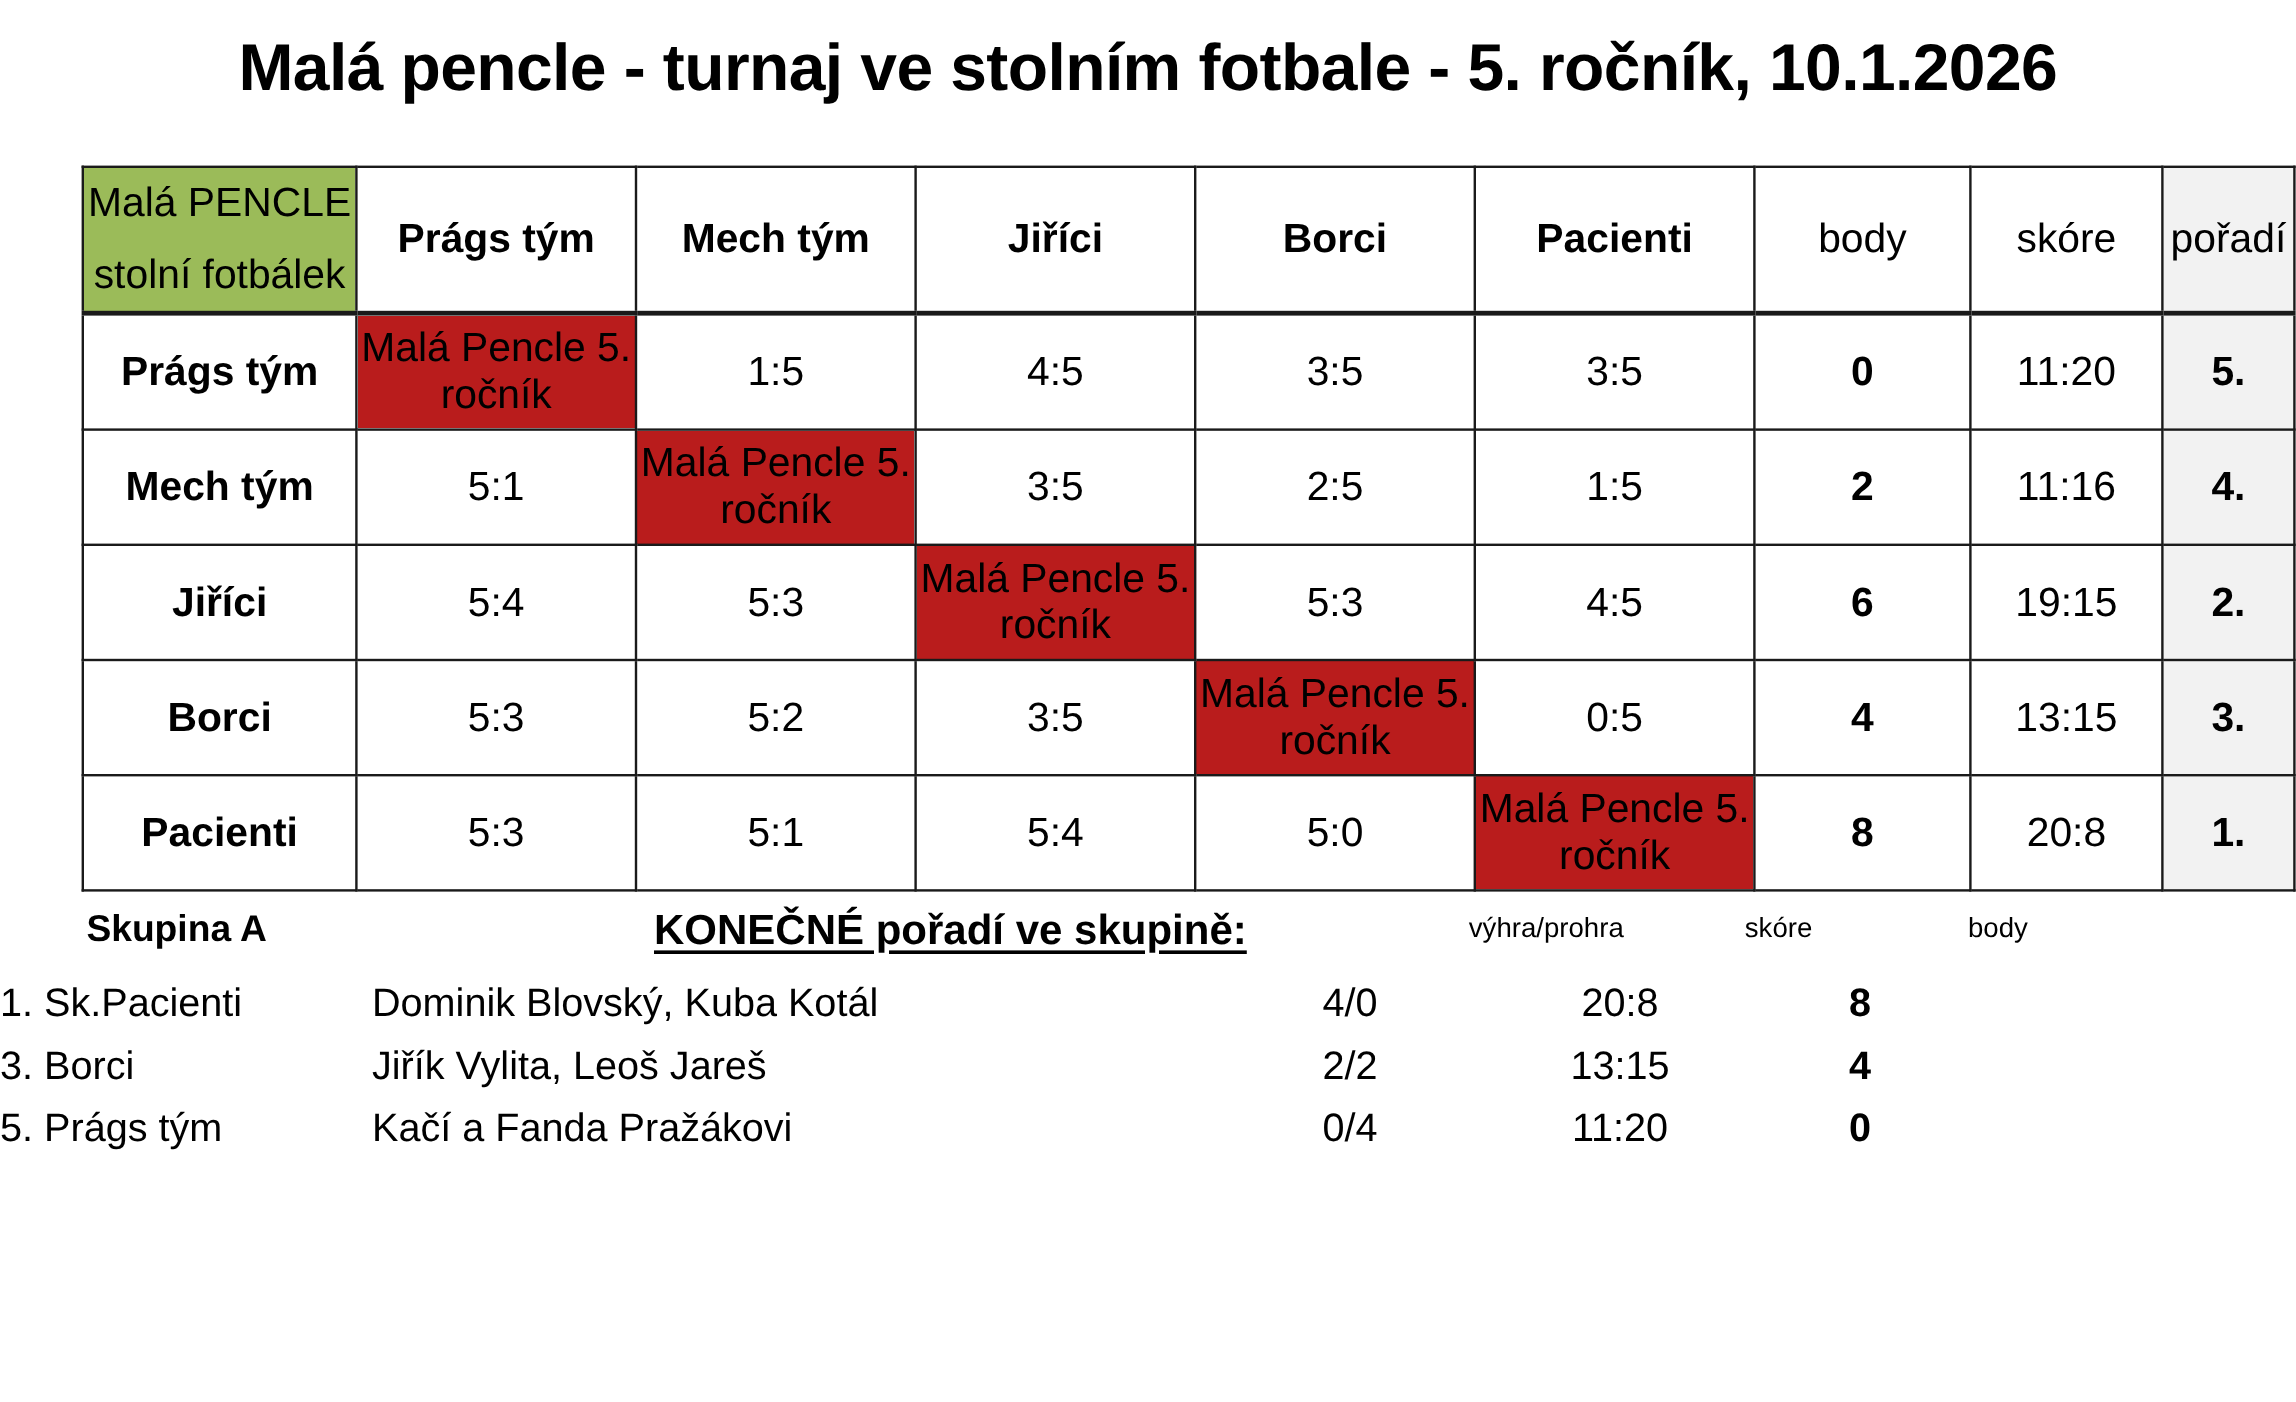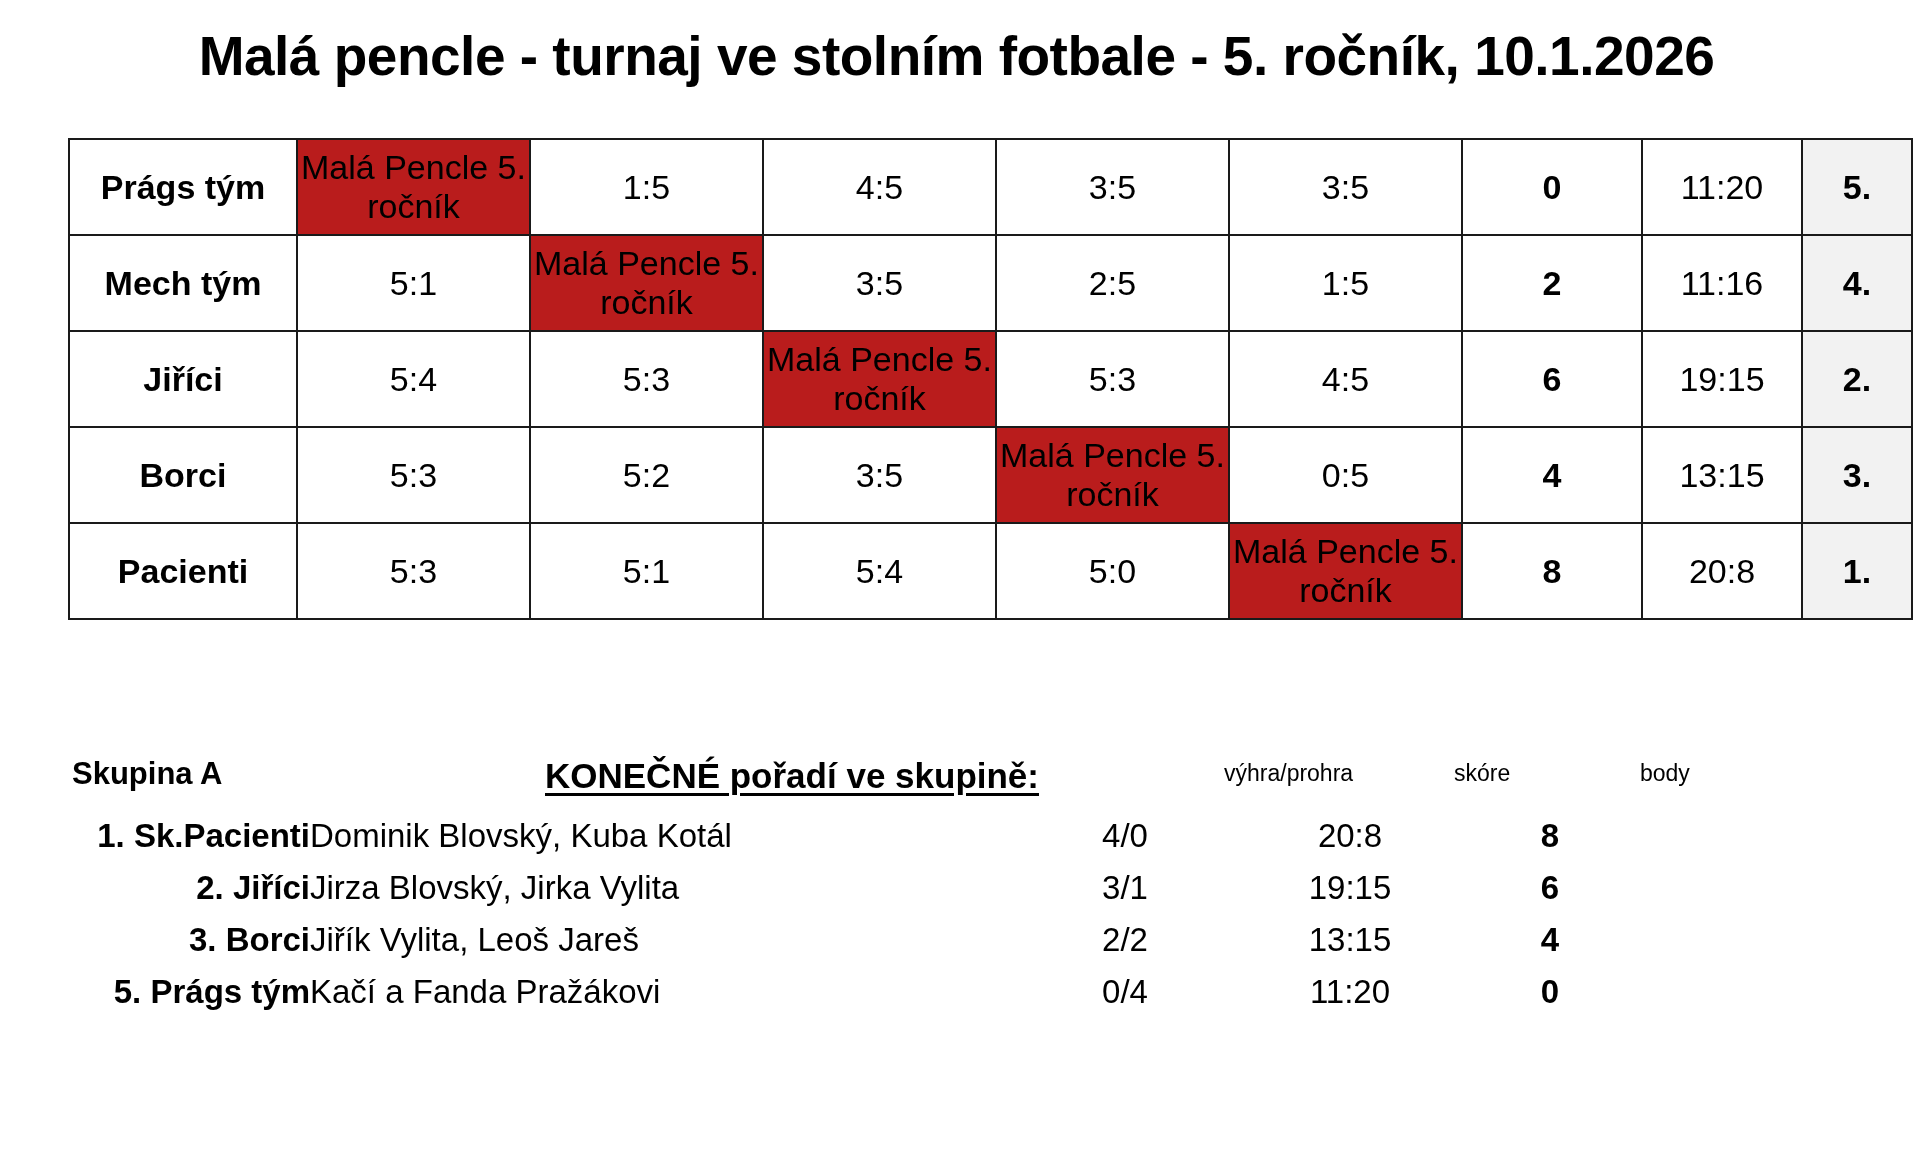--- a/index.html
+++ b/index.html
@@ -151,22 +151,22 @@
   }
   table.standings td {
     padding: 0;
     height: 52px;
     vertical-align: middle;
     font-size: 33px;
     border: none;
   }
   td.st-rank {
     width: 310px;
-    text-align: right;
-    font-weight: bold;
+    text-align: left;
+    font-weight: normal;
     padding-right: 16px;
     white-space: nowrap;
     margin-top: 15px;
   }
   td.st-players {
     width: 700px;
     text-align: left;
     font-weight: normal;
     padding-left: 30px;
     white-space: nowrap;
@@ -200,20 +200,34 @@
       <col class="c-opp">
         <col class="c-opp">
         <col class="c-opp">
         <col class="c-opp">
         <col class="c-opp">
       <col class="c-body">
         <col class="c-skore">
         <col class="c-poradi">
     </colgroup>
     <tbody>
+      <tr class="hdr">
+        <td class="corner">
+          <span class="l1">Malá PENCLE</span>
+          <span class="l2">stolní fotbálek</span>
+        </td>
+        <td class="hdr-team">Prágs tým</td>
+        <td class="hdr-team">Mech tým</td>
+        <td class="hdr-team">Jiříci</td>
+        <td class="hdr-team">Borci</td>
+        <td class="hdr-team">Pacienti</td>
+        <td class="hdr-small">body</td>
+        <td class="hdr-small">skóre</td>
+        <td class="hdr-poradi">pořadí</td>
+      </tr>
 
       <tr>
         <td class="rowhead">Prágs tým</td>
         <td class="diag">Malá Pencle 5. ročník</td>
         <td class="score">1:5</td>
         <td class="score">4:5</td>
         <td class="score">3:5</td>
         <td class="score">3:5</td>
         <td class="body-pts">0</td>
         <td class="skore-val">11:20</td>
@@ -284,28 +298,20 @@
     <tbody>
       <tr>
         <td class="st-rank">1. Sk.Pacienti</td>
         <td class="st-players">Dominik Blovský, Kuba Kotál</td>
         <td class="st-wl">4/0</td>
         <td class="st-skore">20:8</td>
         <td class="st-body">8</td>
         <td class="st-pad"></td>
       </tr>
       <tr>
-        <td class="st-rank">2. Jiříci</td>
-        <td class="st-players">Jirza Blovský, Jirka Vylita</td>
-        <td class="st-wl">3/1</td>
-        <td class="st-skore">19:15</td>
-        <td class="st-body">6</td>
-        <td class="st-pad"></td>
-      </tr>
-      <tr>
         <td class="st-rank">3. Borci</td>
         <td class="st-players">Jiřík Vylita, Leoš Jareš</td>
         <td class="st-wl">2/2</td>
         <td class="st-skore">13:15</td>
         <td class="st-body">4</td>
         <td class="st-pad"></td>
       </tr>
       <tr>
         <td class="st-rank">5. Prágs tým</td>
         <td class="st-players">Kačí a Fanda Pražákovi</td>

